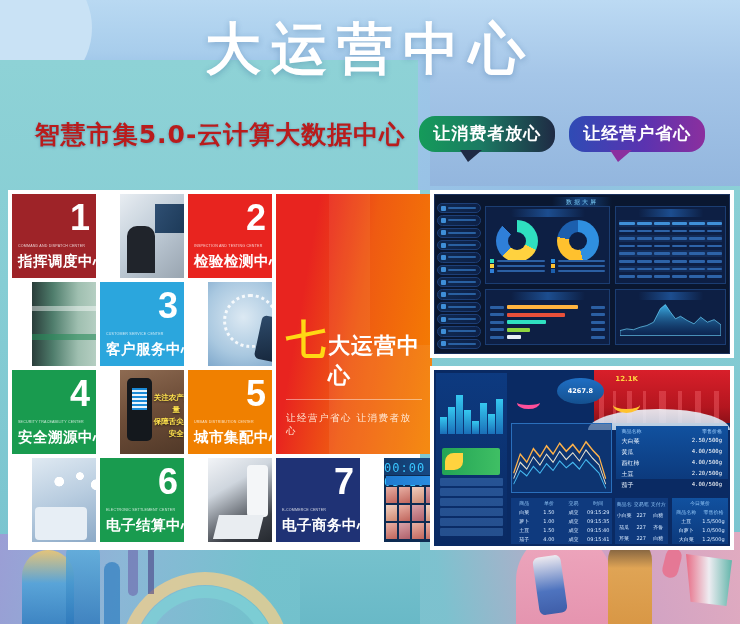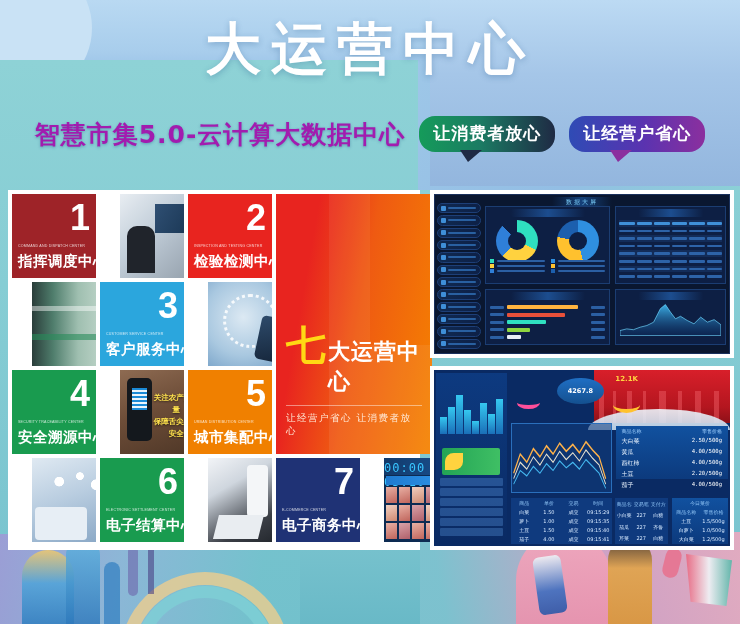--- a/index.html
+++ b/index.html
@@ -89,21 +89,21 @@
     font-size:56px; font-weight:bold; color:#ffffff;
     letter-spacing:10px;
     text-shadow:0 2px 6px rgba(40,90,140,.32);
     line-height:1.25;
   }
   .sub-row {
     position:absolute; left:0; top:110px; width:740px; height:48px;
     display:flex; align-items:center; justify-content:center; gap:14px;
   }
   .sub-title {
-    font-size:25px; font-weight:bold; color:#a21caf;
+    font-size:25px; font-weight:bold; color:#b91c1c;
     letter-spacing:1px; white-space:nowrap;
     text-shadow:0 1px 3px rgba(30,80,130,.4);
     font-family:"DejaVu Sans",sans-serif;
   }
   .badge {
     position:relative;
     padding:6px 14px 7px; border-radius:16px;
     font-size:17px; font-weight:bold; color:#fff; letter-spacing:1px;
     white-space:nowrap; font-family:"DejaVu Sans",sans-serif;
   }
@@ -225,21 +225,21 @@
     margin-bottom:8px; font-family:"DejaVu Sans",sans-serif;
   }
   .seven-title .big {
     font-size:40px; font-weight:bold; color:#ffd814; line-height:.95;
   }
   .seven-title .rest {
     font-size:22px; font-weight:bold; color:#ffffff; letter-spacing:1px;
   }
   .seven-sub {
     position:relative; border-top:1px solid rgba(255,255,255,.45);
-    padding-top:6px; font-size:9.5px; color:#ffe9d6; letter-spacing:1.5px;
+    padding-top:12px; font-size:9.5px; color:#ffe9d6; letter-spacing:1.5px;
     font-family:"DejaVu Sans",sans-serif;
   }
 
   
   .dash-top {
     position:absolute; left:430px; top:190px; width:304px; height:168px;
     background:#ffffff; padding:4px;
   }
   .dash-bot {
     position:absolute; left:430px; top:366px; width:304px; height:184px;

